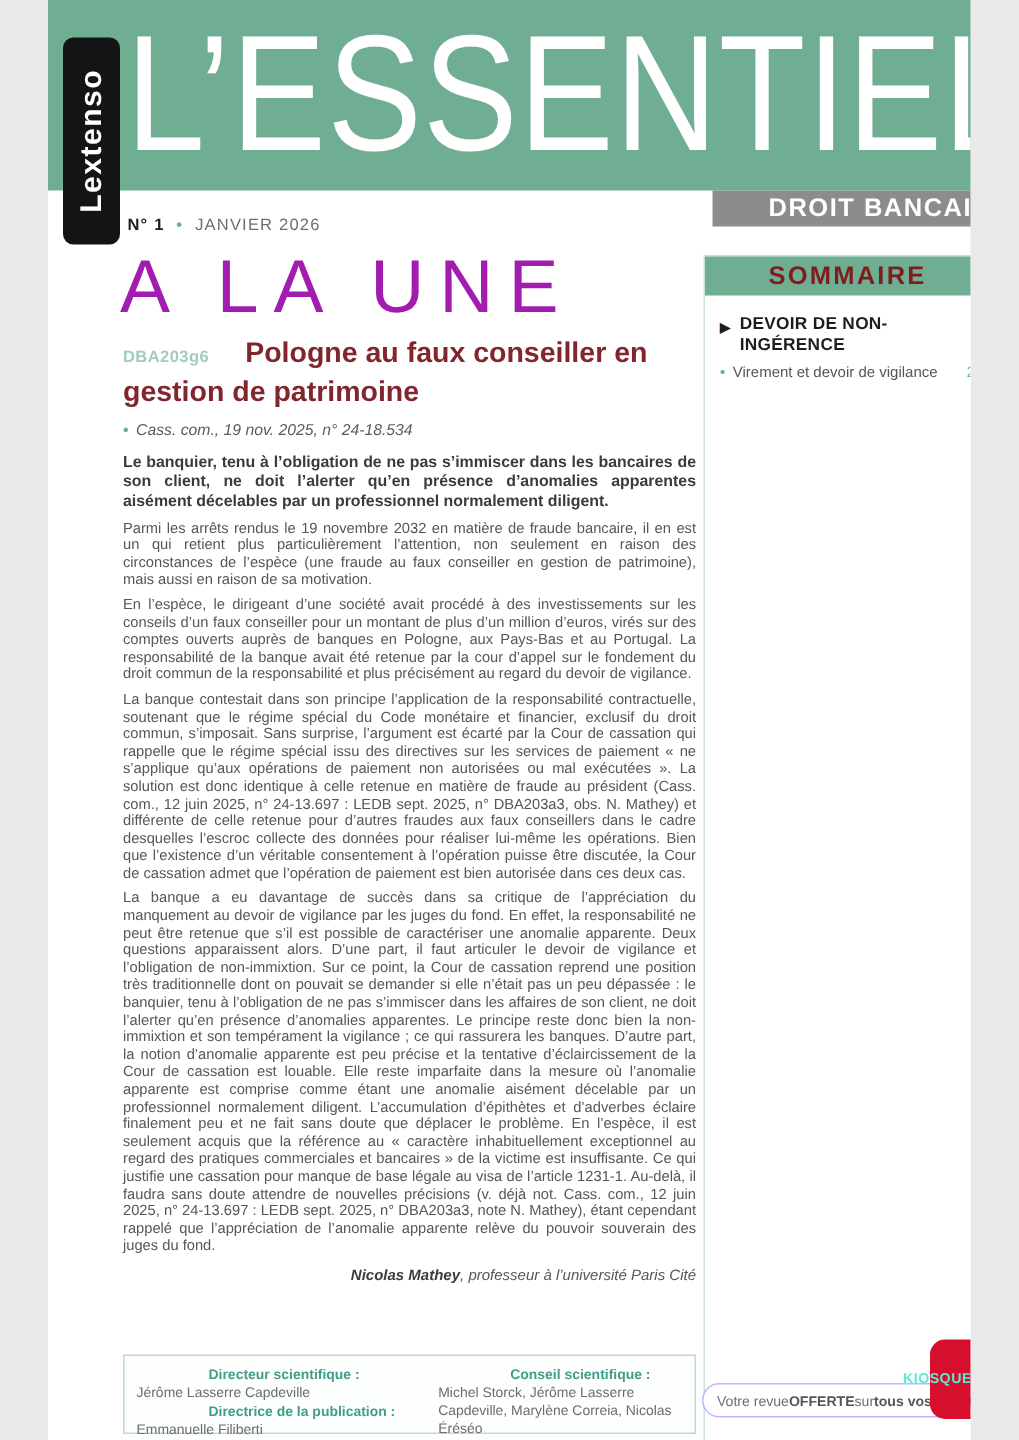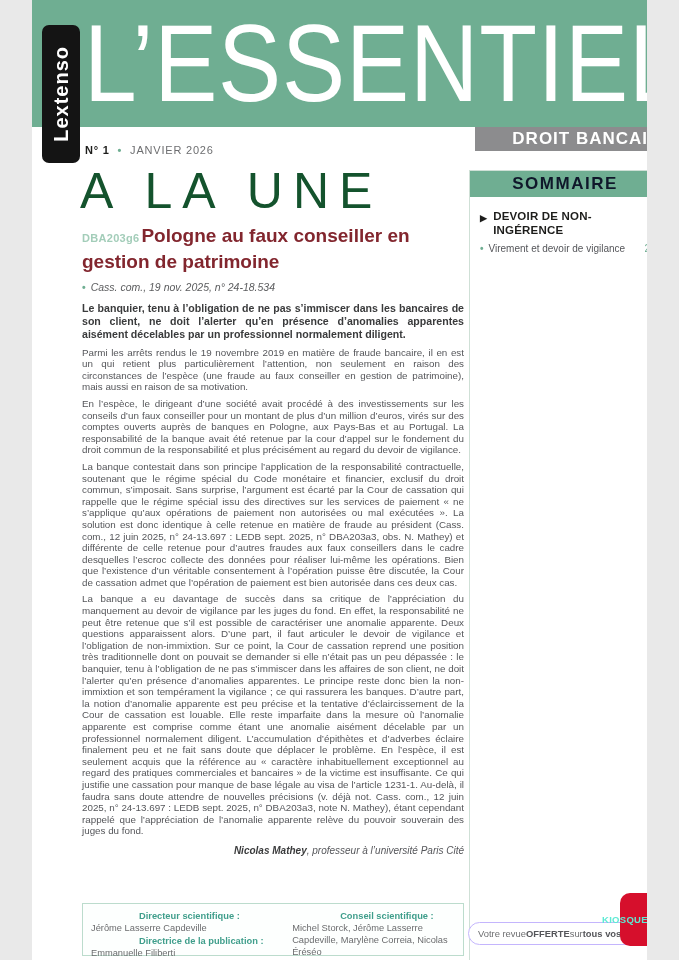--- a/index.html
+++ b/index.html
@@ -39,47 +39,47 @@
     position:absolute; top:144px; left:53px; font-size:11px; color:#6d6e70;
     letter-spacing:0.8px;
   }
   .issue-line .num { font-weight:bold; color:#1d1d1b; }
   .issue-line .dot { color:#6FAE92; font-weight:bold; margin:0 4px; }
 
   
   .alaune {
     position:absolute; top:165px; left:48px;
     font-size:50px; line-height:52px; font-weight:400; letter-spacing:10px;
-    color:#14532d; white-space:nowrap;
+    color:#a21caf; white-space:nowrap;
   }
 
   
   .article { position:absolute; top:224px; left:50px; width:382px; }
   .headline { font-size:19px; line-height:24px; font-weight:bold; color:#82262E; }
-  .headline .code { font-size:11px; font-weight:bold; color:#A3CDB9; margin-right:2px; letter-spacing:0.3px; }
+  .headline .code { font-size:11px; font-weight:bold; color:#A3CDB9; margin-right:24px; letter-spacing:0.3px; }
   .caseref { margin-top:7px; font-size:10.5px; color:#5b5c5e; font-style:italic; }
   .caseref .bullet, .item .bullet { color:#6FAE92; font-style:normal; font-weight:bold; margin-right:5px; }
   .lead {
     margin-top:9px; font-size:10.6px; line-height:13.2px; font-weight:bold;
     color:#3a3b3c; text-align:justify;
   }
   .body-paras p {
     margin-top:5px; font-size:9.8px; line-height:11.6px; color:#55565a;
     text-align:justify;
   }
   .byline { margin-top:8px; text-align:right; font-size:10px; color:#55565a; font-style:italic; }
   .byline .author { font-weight:bold; color:#3a3b3c; }
 
   
   .sommaire {
     position:absolute; top:170px; left:437px; width:192px;
     border:1px solid #cfe0d6; background:#ffffff; padding-bottom:12px;
   }
   .sommaire-header {
-    height:26px; background:#6FAE92; color:#0f172a; font-weight:bold;
+    height:26px; background:#6FAE92; color:#7f1d1d; font-weight:bold;
     font-size:17px; letter-spacing:1.5px;
     display:flex; align-items:center; justify-content:center;
   }
   .sommaire-body { padding:2px 10px 0 10px; }
   .section-heading {
     margin-top:11px; display:flex; align-items:flex-start;
     font-weight:bold; font-size:11.5px; line-height:13.5px; color:#1d1d1b;
     letter-spacing:0.2px;
   }
   .section-heading .arrow { font-size:9px; color:#1d1d1b; margin:1.5px 6px 0 0; }
@@ -143,21 +143,21 @@
 
   <article class="article">
     <h2 class="headline">
       <span class="code">DBA203g6</span><span>Pologne au faux conseiller en gestion de patrimoine</span>
     </h2>
     <div class="caseref">
       <span class="bullet">•</span><span>Cass. com., 19 nov. 2025, n° 24-18.534</span>
     </div>
     <p class="lead">Le banquier, tenu à l’obligation de ne pas s’immiscer dans les bancaires de son client, ne doit l’alerter qu’en présence d’anomalies apparentes aisément décelables par un professionnel normalement diligent.</p>
     <div class="body-paras" id="article-paragraphs">
-        <p>Parmi les arrêts rendus le 19 novembre 2019 en matière de fraude bancaire, il en est un qui retient plus particulièrement l’attention, non seulement en raison des circonstances de l’espèce (une fraude au faux conseiller en gestion de patrimoine), mais aussi en raison de sa motivation.</p>
+        <p>Parmi les arrêts rendus le 19 novembre 2032 en matière de fraude bancaire, il en est un qui retient plus particulièrement l’attention, non seulement en raison des circonstances de l’espèce (une fraude au faux conseiller en gestion de patrimoine), mais aussi en raison de sa motivation.</p>
         <p>En l’espèce, le dirigeant d’une société avait procédé à des investissements sur les conseils d’un faux conseiller pour un montant de plus d’un million d’euros, virés sur des comptes ouverts auprès de banques en Pologne, aux Pays-Bas et au Portugal. La responsabilité de la banque avait été retenue par la cour d’appel sur le fondement du droit commun de la responsabilité et plus précisément au regard du devoir de vigilance.</p>
         <p>La banque contestait dans son principe l’application de la responsabilité contractuelle, soutenant que le régime spécial du Code monétaire et financier, exclusif du droit commun, s’imposait. Sans surprise, l’argument est écarté par la Cour de cassation qui rappelle que le régime spécial issu des directives sur les services de paiement « ne s’applique qu’aux opérations de paiement non autorisées ou mal exécutées ». La solution est donc identique à celle retenue en matière de fraude au président (Cass. com., 12 juin 2025, n° 24-13.697 : LEDB sept. 2025, n° DBA203a3, obs. N. Mathey) et différente de celle retenue pour d’autres fraudes aux faux conseillers dans le cadre desquelles l’escroc collecte des données pour réaliser lui-même les opérations. Bien que l’existence d’un véritable consentement à l’opération puisse être discutée, la Cour de cassation admet que l’opération de paiement est bien autorisée dans ces deux cas.</p>
         <p>La banque a eu davantage de succès dans sa critique de l’appréciation du manquement au devoir de vigilance par les juges du fond. En effet, la responsabilité ne peut être retenue que s’il est possible de caractériser une anomalie apparente. Deux questions apparaissent alors. D’une part, il faut articuler le devoir de vigilance et l’obligation de non-immixtion. Sur ce point, la Cour de cassation reprend une position très traditionnelle dont on pouvait se demander si elle n’était pas un peu dépassée : le banquier, tenu à l’obligation de ne pas s’immiscer dans les affaires de son client, ne doit l’alerter qu’en présence d’anomalies apparentes. Le principe reste donc bien la non-immixtion et son tempérament la vigilance ; ce qui rassurera les banques. D’autre part, la notion d’anomalie apparente est peu précise et la tentative d’éclaircissement de la Cour de cassation est louable. Elle reste imparfaite dans la mesure où l’anomalie apparente est comprise comme étant une anomalie aisément décelable par un professionnel normalement diligent. L’accumulation d’épithètes et d’adverbes éclaire finalement peu et ne fait sans doute que déplacer le problème. En l’espèce, il est seulement acquis que la référence au « caractère inhabituellement exceptionnel au regard des pratiques commerciales et bancaires » de la victime est insuffisante. Ce qui justifie une cassation pour manque de base légale au visa de l’article 1231-1. Au-delà, il faudra sans doute attendre de nouvelles précisions (v. déjà not. Cass. com., 12 juin 2025, n° 24-13.697 : LEDB sept. 2025, n° DBA203a3, note N. Mathey), étant cependant rappelé que l’appréciation de l’anomalie apparente relève du pouvoir souverain des juges du fond.</p>
       </div>
     <div class="byline">
       <span class="author">Nicolas Mathey</span><span>, professeur à l’université Paris Cité</span>
     </div>
   </article>
 
   <aside class="sommaire">

